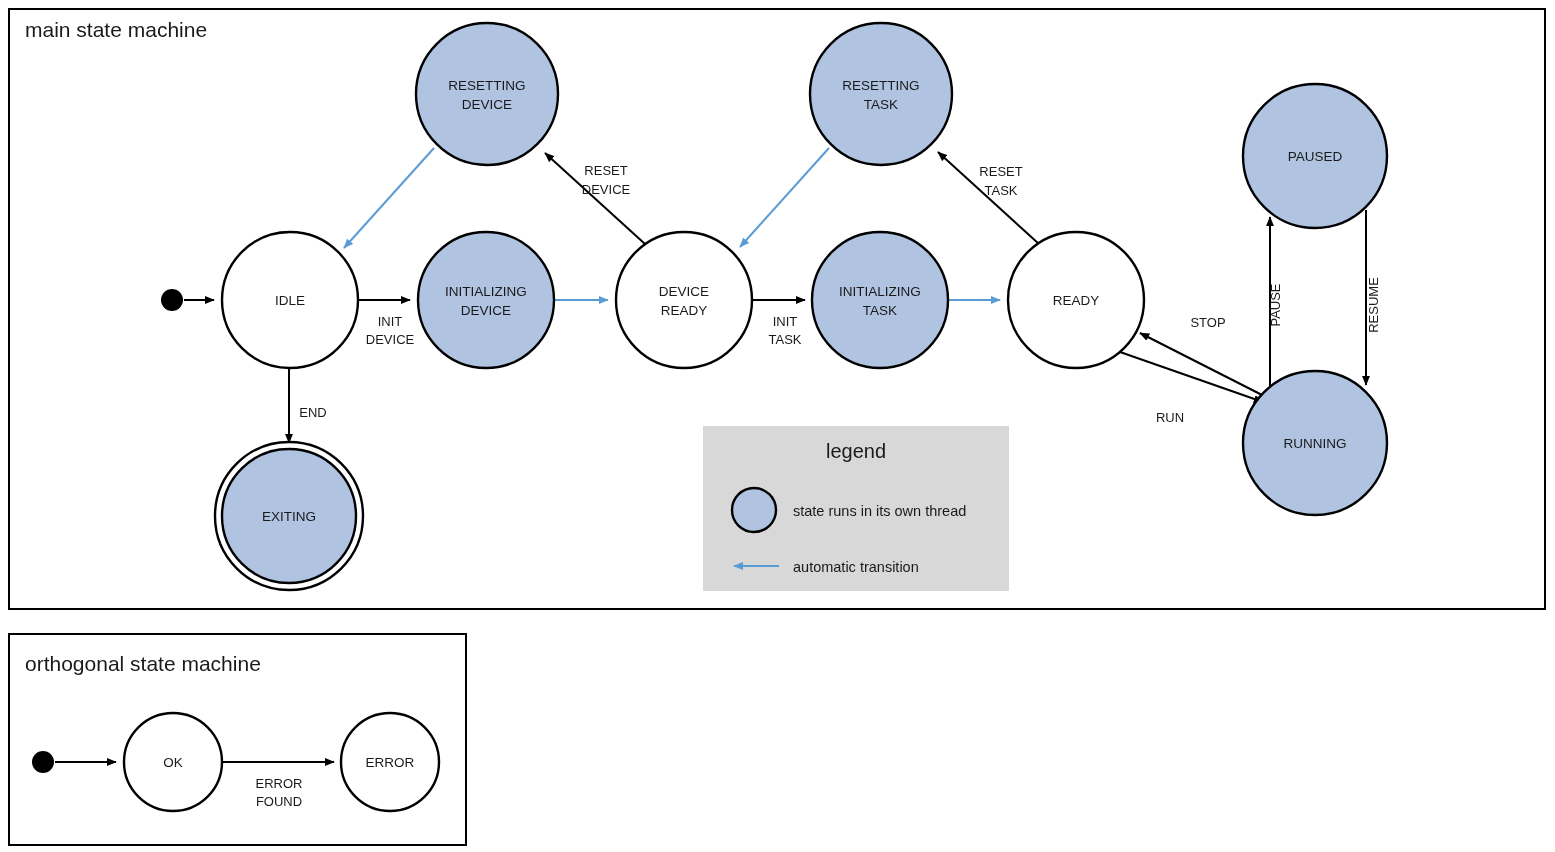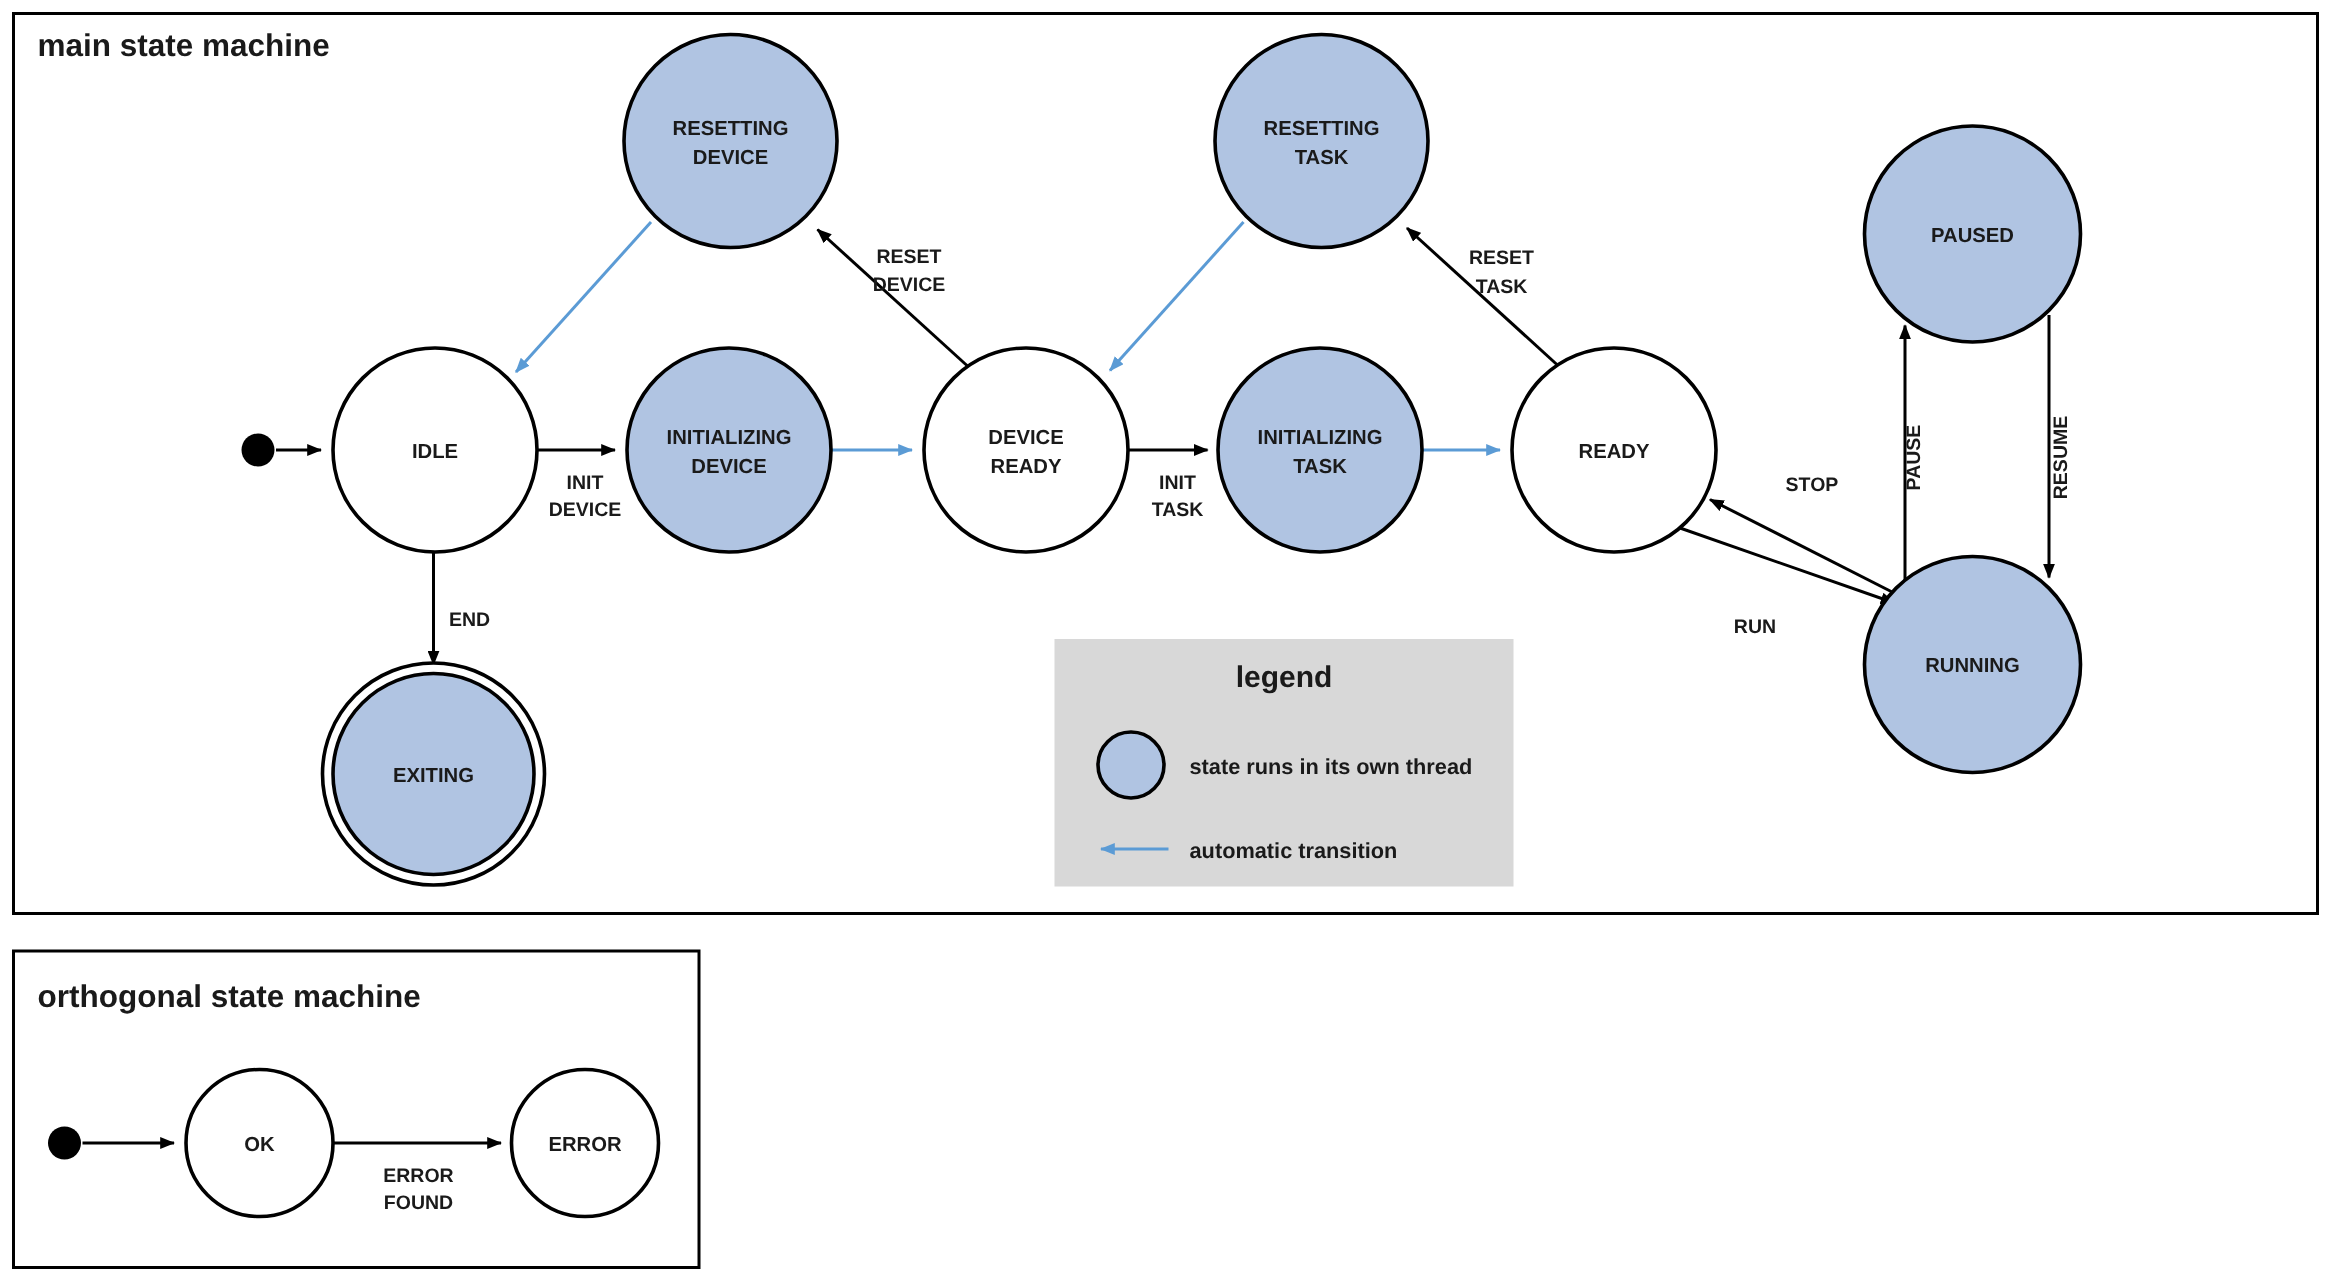--- a/index.html
+++ b/index.html
@@ -14,21 +14,20 @@
     font-family: "Liberation Sans", sans-serif;
     position: relative;
     overflow: hidden;
   }
   #canvas {
     position: absolute;
     left: 0;
     top: 0;
     width: 1555px;
     height: 760px;
-    font-weight: bold;
   }
   svg { display: block; }
   .frame {
     fill: none;
     stroke: #000000;
     stroke-width: 2;
   }
   .container-title {
     font-size: 21px;
     fill: #1a1a1a;

